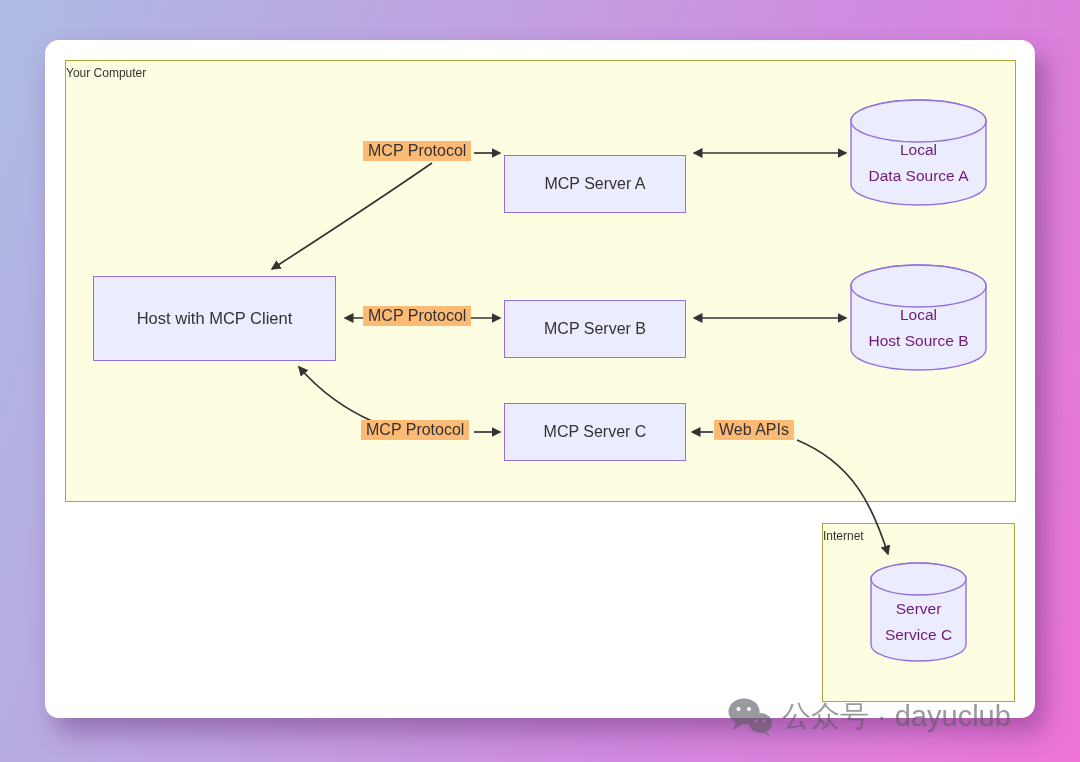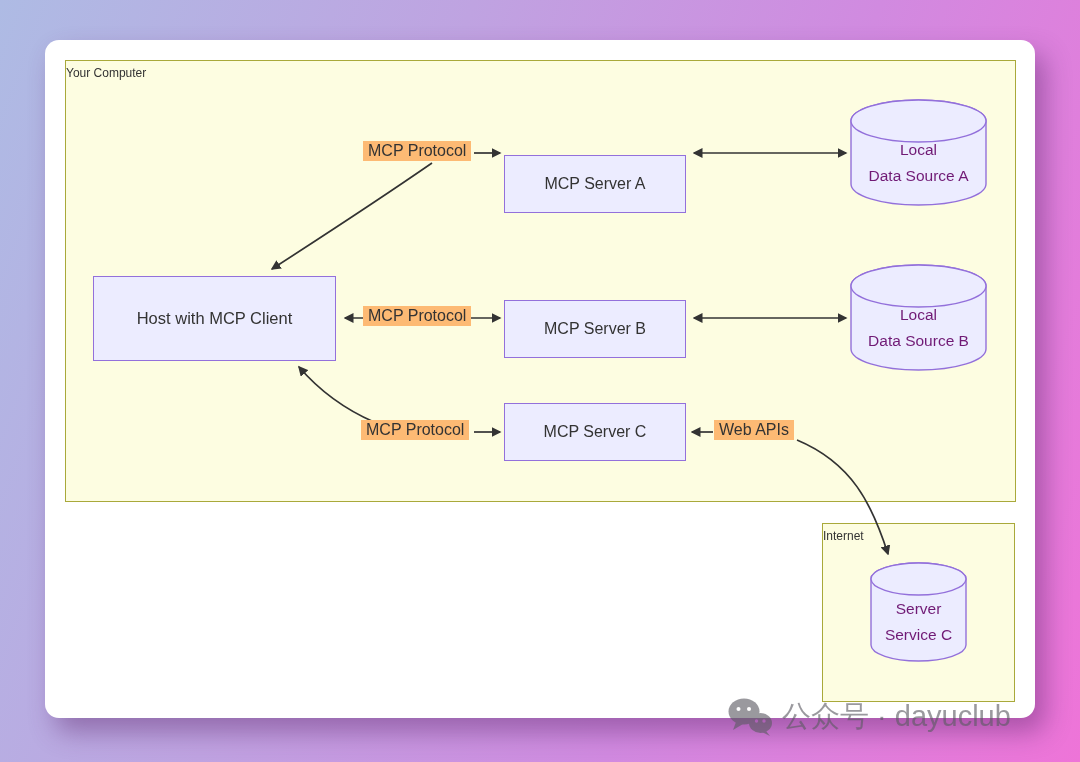--- a/index.html
+++ b/index.html
@@ -123,21 +123,21 @@
   </div>
 </div>
 
 <div class="cylinder cyl-b">
   <svg width="137" height="110" viewBox="0 0 137 110">
     <path d="M1,24 L1,87 A67.5,21 0 0 0 136,87 L136,24 A67.5,21 0 0 0 1,24 Z" fill="#ECECFF" stroke="#9370DB" stroke-width="1.4"></path>
     <ellipse cx="68.5" cy="24" rx="67.5" ry="21" fill="#ECECFF" stroke="#9370DB" stroke-width="1.4"></ellipse>
   </svg>
   <div class="cyl-label">
     <div>Local</div>
-    <div>Data Source B</div>
+    <div>Host Source B</div>
   </div>
 </div>
 
 <div class="cylinder cyl-remote">
   <svg width="97" height="101" viewBox="0 0 97 101">
     <path d="M1,17 L1,83 A47.5,16 0 0 0 96,83 L96,17 A47.5,16 0 0 0 1,17 Z" fill="#ECECFF" stroke="#9370DB" stroke-width="1.4"></path>
     <ellipse cx="48.5" cy="17" rx="47.5" ry="16" fill="#ECECFF" stroke="#9370DB" stroke-width="1.4"></ellipse>
   </svg>
   <div class="cyl-label">
     <div>Server</div>

